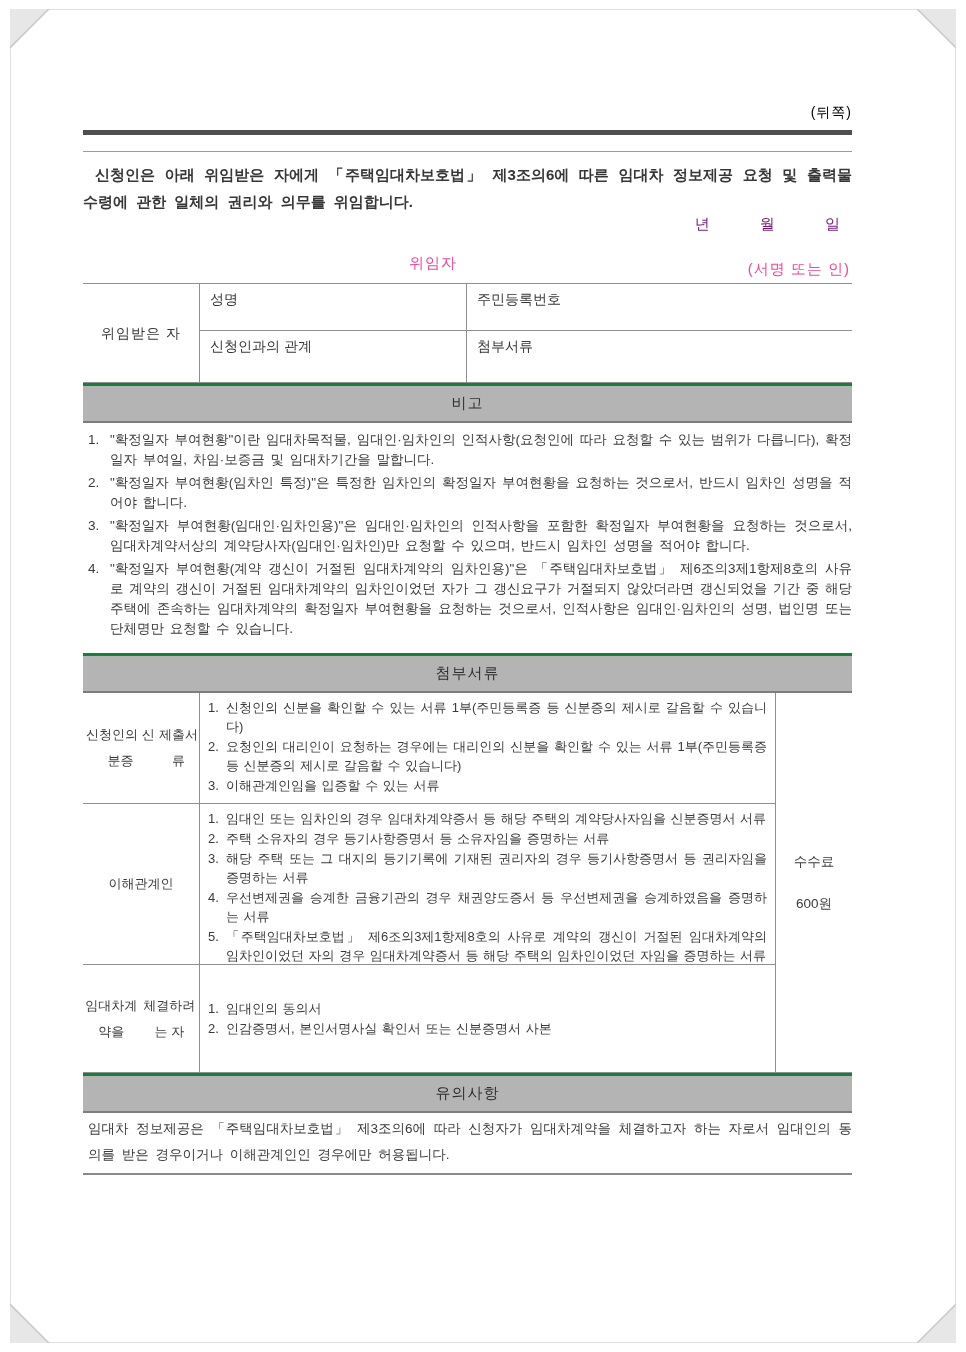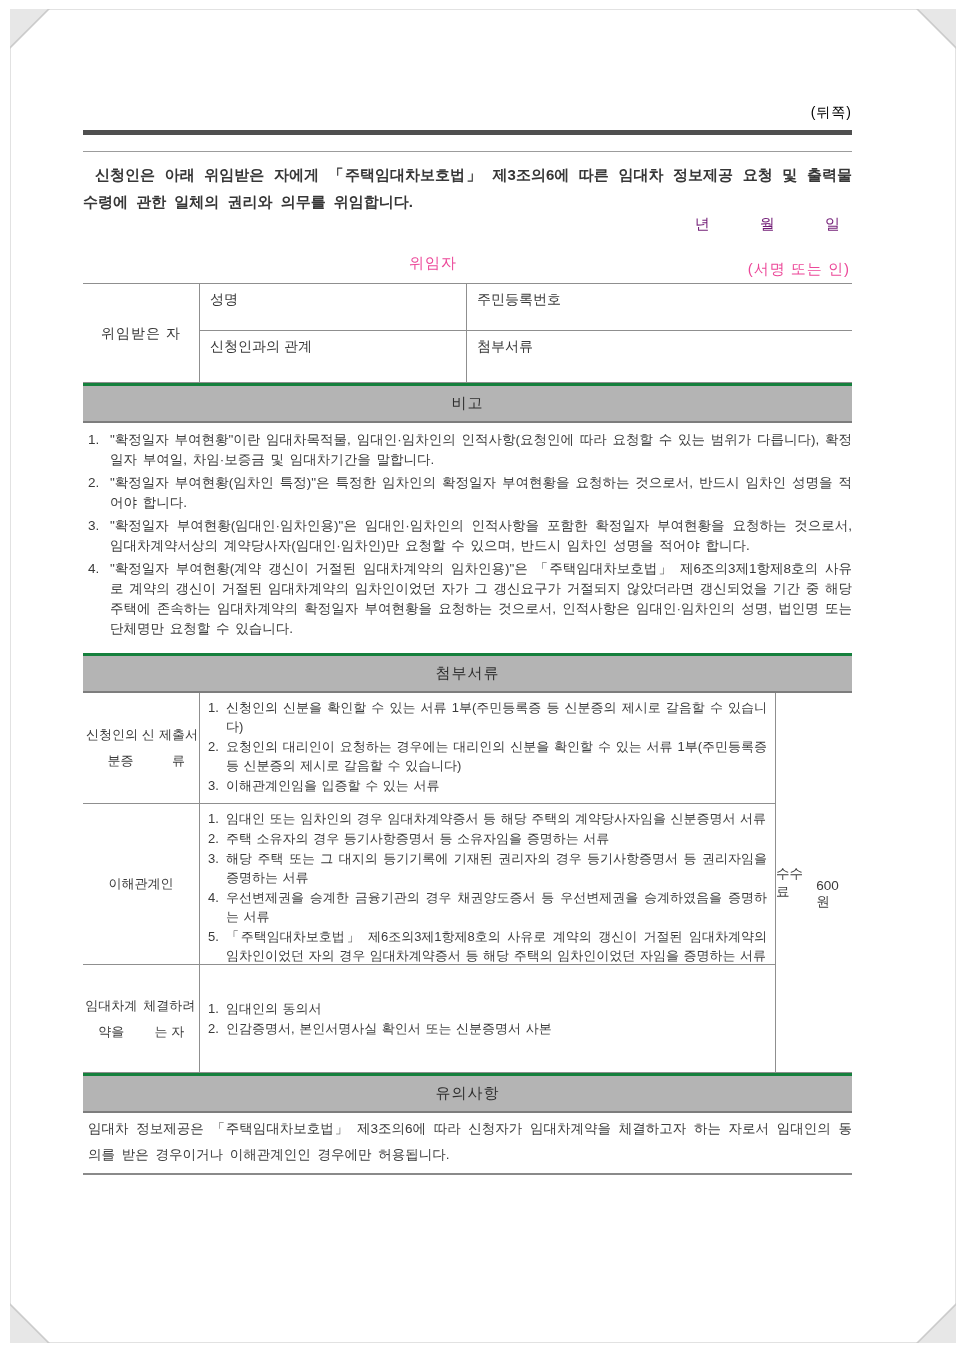--- a/index.html
+++ b/index.html
@@ -73,21 +73,21 @@
             grid-template-rows:111px 161px 107px; border-bottom:1px solid #8f8f8f;
             font-size:13px; color:#3a3a3a; }
   .at-label { grid-column:1; border-right:1px solid #8f8f8f; display:flex; flex-direction:row;
               align-items:center; justify-content:center; line-height:26px; text-align:center; }
   .at-content { grid-column:2; border-right:1px solid #8f8f8f; padding:5px 8px 0 8px; }
   .at-content.center { display:flex; flex-direction:column; justify-content:center; padding-top:0; }
   .row-sep { border-bottom:1px solid #8f8f8f; }
   .item { display:flex; line-height:19px; margin-bottom:1px; }
   .item .no { flex:none; width:18px; }
   .item .txt { flex:1; text-align:justify; word-spacing:1px; }
-  .at-fee { grid-column:3; grid-row:1 / 4; display:flex; 
+  .at-fee { grid-column:3; grid-row:1 / 4; display:flex; flex-direction:column;
             align-items:center; justify-content:center; font-size:13.5px; }
   .at-fee .amount { margin-top:24px; }
 
   
   .notice-text { margin-top:3px; padding-left:5px; font-size:13.5px; line-height:26px;
                  text-align:justify; word-spacing:3px; color:#3a3a3a; }
 </style>
 </head>
 <body>
 

